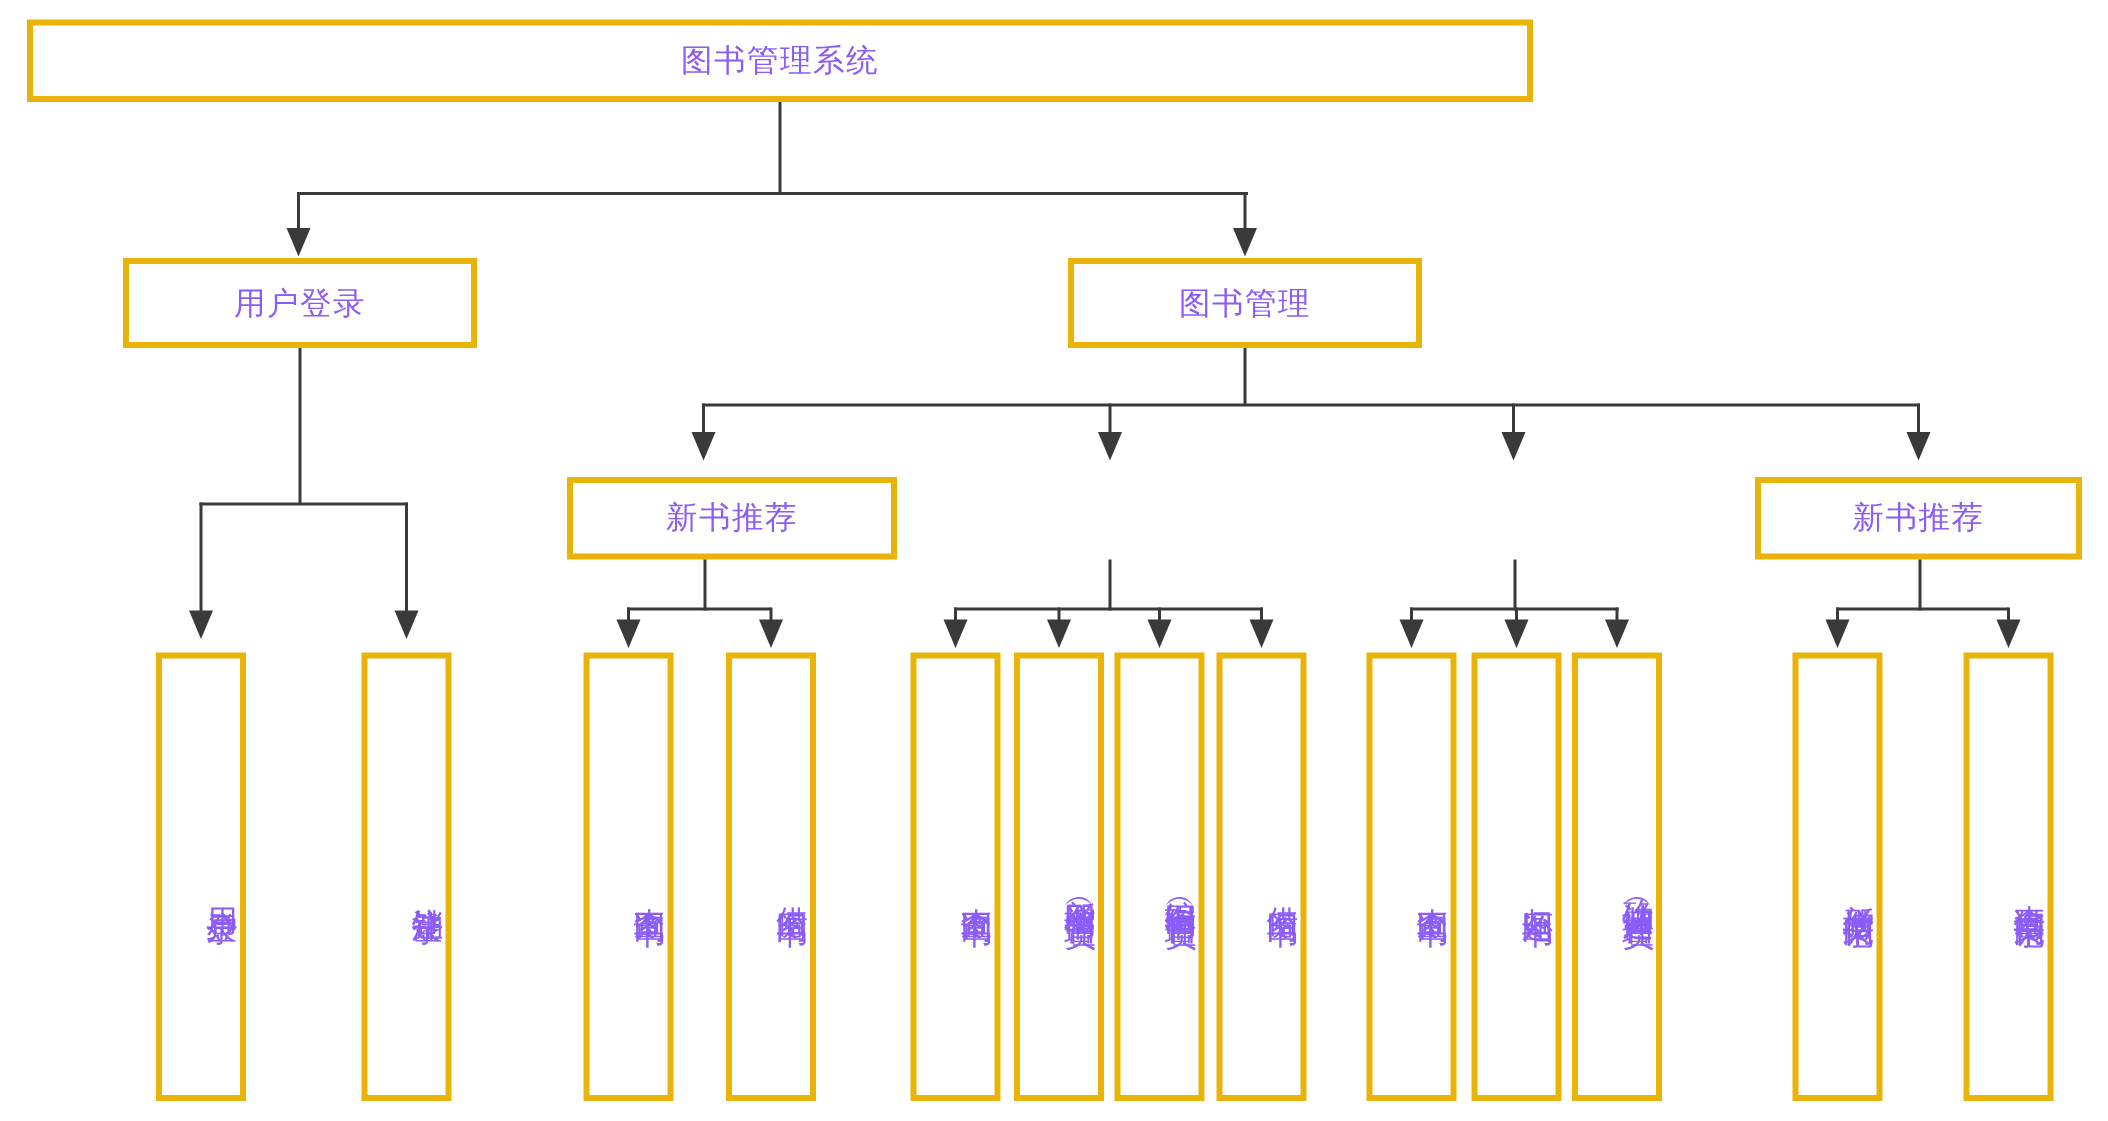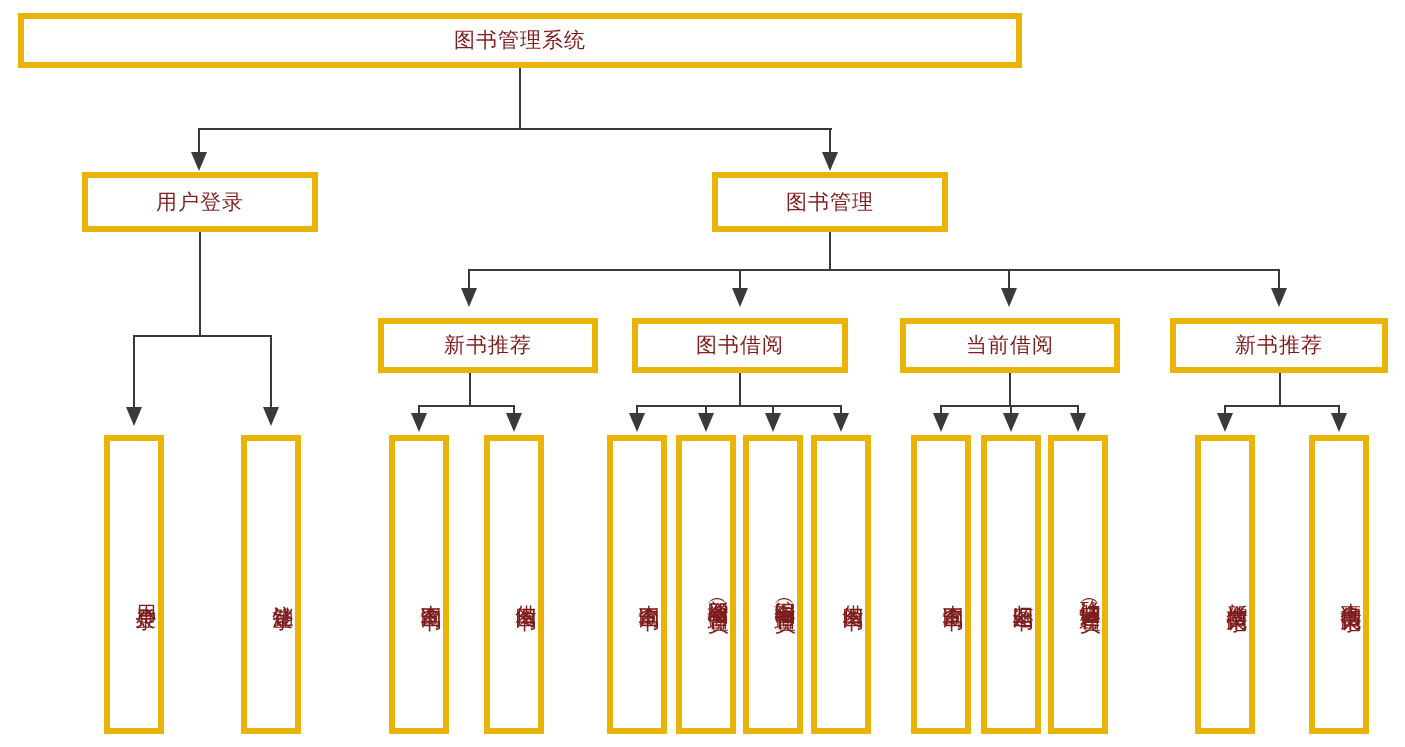--- a/index.html
+++ b/index.html
@@ -16,25 +16,25 @@
     width: 1405px;
     height: 747px;
     background: #ffffff;
     overflow: hidden;
   }
   
   .node {
     position: absolute;
     box-sizing: border-box;
     background: #ffffff;
-    border: 6px solid #eab308;
+    border: 4px solid #eab308;
     display: flex;
     align-items: center;
     justify-content: center;
-    color: #7f1d1d;
+    color: #8b5cf6;
     line-height: 1.18;
     text-align: center;
   }
   .node.h {
     font-size: 21px;
     letter-spacing: 1px;
   }
   .node.leaf {
     font-size: 21px;
     letter-spacing: 2px;
@@ -117,26 +117,20 @@
   <div class="conn vline" style="left:739px; top:269px; width:2px; height:22px;"></div>
   <div class="arrow" style="left:732px; top:288px;"></div>
   <div class="conn vline" style="left:1008px; top:269px; width:2px; height:22px;"></div>
   <div class="arrow" style="left:1001px; top:288px;"></div>
   <div class="conn vline" style="left:1278px; top:269px; width:2px; height:22px;"></div>
   <div class="arrow" style="left:1271px; top:288px;"></div>
 
   <div class="node h" style="left:378px; top:318px; width:220px; height:55px;">
     <span>新书推荐</span>
   </div>
-  <div class="node h" style="left:632px; top:318px; width:216px; height:55px;">
-    <span>图书借阅</span>
-  </div>
-  <div class="node h" style="left:900px; top:318px; width:220px; height:55px;">
-    <span>当前借阅</span>
-  </div>
   <div class="node h" style="left:1170px; top:318px; width:218px; height:55px;">
     <span>新书推荐</span>
   </div>
 
   <div class="conn vline" style="left:469px; top:373px; width:2px; height:34px;"></div>
   <div class="conn hline" style="left:418px; top:405px; width:96px; height:2px;"></div>
   <div class="conn vline" style="left:418px; top:405px; width:2px; height:12px;"></div>
   <div class="arrow" style="left:411px; top:413px;"></div>
   <div class="conn vline" style="left:513px; top:405px; width:2px; height:12px;"></div>
   <div class="arrow" style="left:506px; top:413px;"></div>

